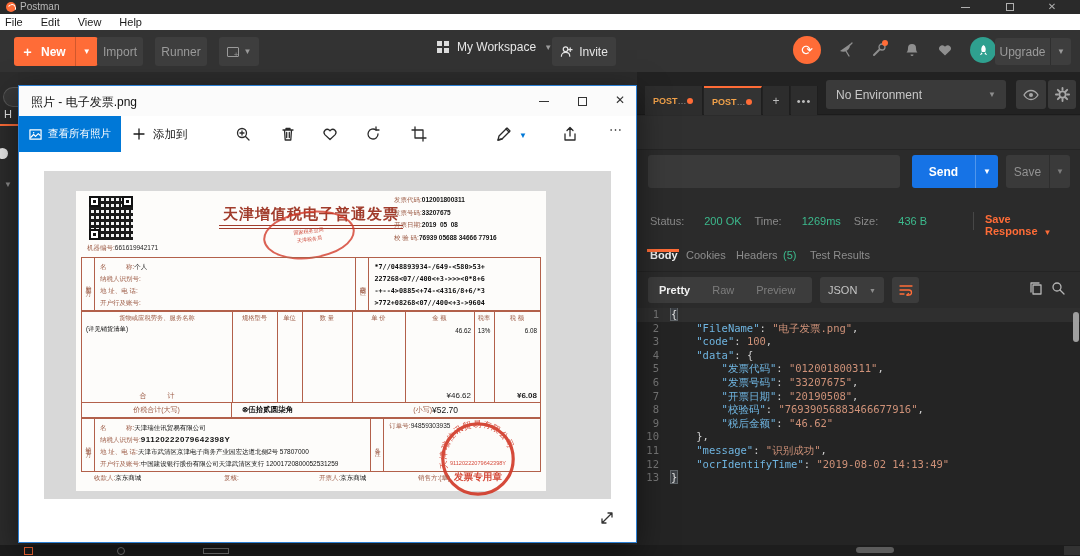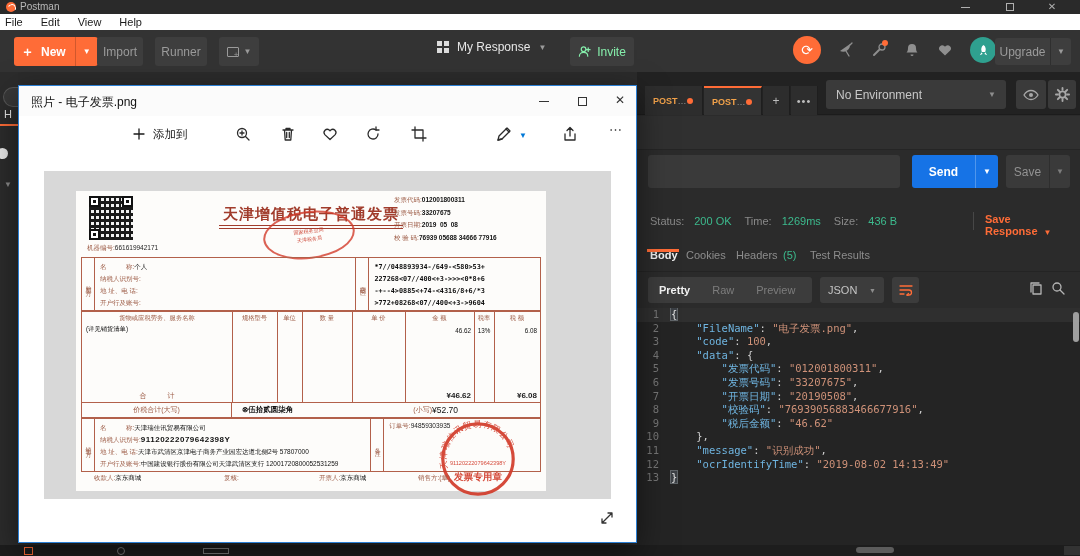--- a/index.html
+++ b/index.html
@@ -31,21 +31,21 @@
   .btn-gray{top:7px;height:29px;background:#3e3e3e;border-radius:3px;color:#9b9b9b;font-size:12px;display:flex;align-items:center;justify-content:center}
   .b-import{left:97px;width:46px}
   .b-runner{left:155px;width:52px}
   .b-newwin{left:219px;width:40px;gap:5px}
   .b-newwin .wicon{width:12px;height:10px;border:1px solid #9b9b9b;border-radius:1px;position:relative}
   .b-newwin .wicon::after{content:"+";position:absolute;right:-1px;bottom:-3px;font-size:8px}
   .car8{font-size:8px;color:#9b9b9b}
   .ws{left:437px;top:10px;display:flex;align-items:center;gap:8px;color:#e6e6e6;font-size:12px}
   .grid4{width:12px;height:12px;display:grid;grid-template-columns:5px 5px;grid-template-rows:5px 5px;gap:2px}
   .grid4 i{background:#dcdcdc}
-  .b-invite{left:570px;width:64px;gap:6px;color:#86efac}
+  .b-invite{left:552px;width:64px;gap:6px;color:#e5e5e5}
   .pm-icons{left:793px;top:6px;display:flex;align-items:center;gap:17px}
   .sync{width:28px;height:28px;border-radius:50%;background:#ff6c37;color:#fff;font-size:14px;line-height:28px;text-align:center}
   .ticon{width:16px;height:16px;color:#8f8f8f;position:relative}
   .dot-orange{position:absolute;right:-1px;top:-2px;width:6px;height:6px;border-radius:50%;background:#ff6c37}
   .rocket{width:26px;height:26px;border-radius:50%;background:#2fa08f;display:flex;align-items:center;justify-content:center}
   .b-upgrade{left:995px;top:8px;width:76px;height:27px;background:#3e3e3e;border-radius:3px;display:flex;align-items:center}
   .b-upgrade .lbl{flex:1;text-align:center;color:#9b9b9b;font-size:12px}
   .b-upgrade .sep{width:1px;height:27px;background:#2f2f2f}
   .b-upgrade .car{padding:0 6px}
 
@@ -82,21 +82,21 @@
   .b-send .lbl{flex:1;text-align:center}
   .b-send .sep{width:1px;height:33px;background:rgba(255,255,255,.25)}
   .b-send .car{padding:0 7px;font-size:8px}
   .b-save{position:absolute;left:369px;top:8px;width:64px;height:33px;background:#3a3a3a;border-radius:3px;color:#929292;font-size:12px;display:flex;align-items:center}
   .b-save .lbl{flex:1;text-align:center}
   .b-save .sep{width:1px;height:33px;background:#2e2e2e}
   .b-save .car{padding:0 6px;font-size:8px;color:#7d7d7d}
 
   .statusrow{position:absolute;left:0;top:130px;width:359px;height:38px;font-size:11px;display:flex;align-items:center}
   .statusrow .grp{margin-left:13px;color:#8a8a8a}
-  .statusrow .val{color:#3cba8d;margin-left:10px}
+  .statusrow .val{color:#3cba8d;margin-left:20px}
   .statusrow .vdiv{position:absolute;left:336px;top:10px;width:1px;height:18px;background:#474747}
   .saveresp{position:absolute;left:348px;top:11px;color:#ff6c37;font-weight:bold;font-size:11px}
   .saveresp .car{font-size:8px;margin-left:6px}
 
   .resp-tabs{position:absolute;left:0;top:168px;width:443px;height:32px;font-size:11px;border-bottom:1px solid #242424}
   .resp-tabs span{position:absolute;top:9px;color:#8d8d8d}
   .rt-body{left:13px;color:#f0f0f0 !important;font-weight:bold}
   .rt-underline{position:absolute;left:10px;top:29px;width:32px;height:3px;background:#ff6c37}
   .rt-cookies{left:49px}
   .rt-headers{left:99px}
@@ -243,21 +243,21 @@
         <span class="wicon"></span>
         <span class="car8">▼</span>
       </div>
     <div class="abs ws">
       <span class="grid4">
           <i></i>
           <i></i>
           <i></i>
           <i></i>
         </span>
-      <span>My Response</span>
+      <span>My Workspace</span>
       <span class="car8">▼</span>
     </div>
     <div class="abs btn-gray b-invite">
       <svg width="13" height="13" viewBox="0 0 14 14">
           <circle cx="6" cy="4.5" r="2.5" class="icon-stroke"></circle>
           <path d="M1.5 12c0-2.5 2-4 4.5-4s4.5 1.5 4.5 4" class="icon-stroke"></path>
           <path d="M11 3v4M9 5h4" class="icon-stroke"></path>
         </svg>
       <span>Invite</span>
     </div>
@@ -469,20 +469,28 @@
   </div>
 
   <div class="abs photos">
     <div class="ph-titlebar">
       <span class="ph-title">照片 - 电子发票.png</span>
       <div class="abs ph-min"><i></i></div>
       <div class="abs ph-max"><i></i></div>
       <div class="abs ph-close">✕</div>
     </div>
     <div class="ph-toolbar">
+      <div class="ph-seeall">
+        <svg width="13" height="13" viewBox="0 0 14 14">
+            <rect x="1" y="2" width="12" height="10" class="icon-stroke" style="color:#fff"></rect>
+            <path d="M2 10l3-3 2 2 3-3 2 2" class="icon-stroke" style="color:#fff"></path>
+            <circle cx="5" cy="5" r="0.8" fill="#fff"></circle>
+          </svg>
+        <span>查看所有照片</span>
+      </div>
       <div class="ph-addto">
         <svg width="12" height="12" viewBox="0 0 12 12">
             <path d="M6 1v10M1 6h10" class="icon-stroke" style="color:#1a1a1a"></path>
           </svg>
         <span>添加到</span>
       </div>
       <svg class="ph-ic" style="left:216px" viewBox="0 0 16 16">
           <circle cx="7" cy="7" r="4.5" class="icon-stroke"></circle>
           <path d="M10.5 10.5L14 14M5 7h4M7 5v4" class="icon-stroke"></path>
         </svg>
@@ -580,21 +588,21 @@
               <span class="c6 ral" style="display:flex;align-items:center">46.62</span>
               <span class="c7" style="display:flex;align-items:center;justify-content:center">13%</span>
               <span class="c8 ral" style="display:flex;align-items:center">6.08</span>
             </div>
             <div class="ttotal">
               <span class="c1 br" style="display:flex;justify-content:center">合　　　计</span>
               <span class="c2"></span>
                 <span class="c3"></span>
                 <span class="c4"></span>
                 <span class="c5"></span>
-              <span class="c6 ral" style="display:flex;font-weight:bold;font-size:8px">¥46.62</span>
+              <span class="c6 ral" style="display:flex;font-weight:normal;font-size:8px">¥46.62</span>
               <span class="c7"></span>
               <span class="c8 ral" style="display:flex;font-weight:bold;font-size:8px">¥6.08</span>
             </div>
           </div>
 
           <div class="sumrow">
             <span class="sl">价税合计(大写)</span>
             <span class="cn"><i style="font-style:normal">⊗</i><i style="font-style:normal">伍拾贰圆柒角</i></span>
             <span class="sm">(小写)</span>
             <span class="smv">¥52.70</span>

